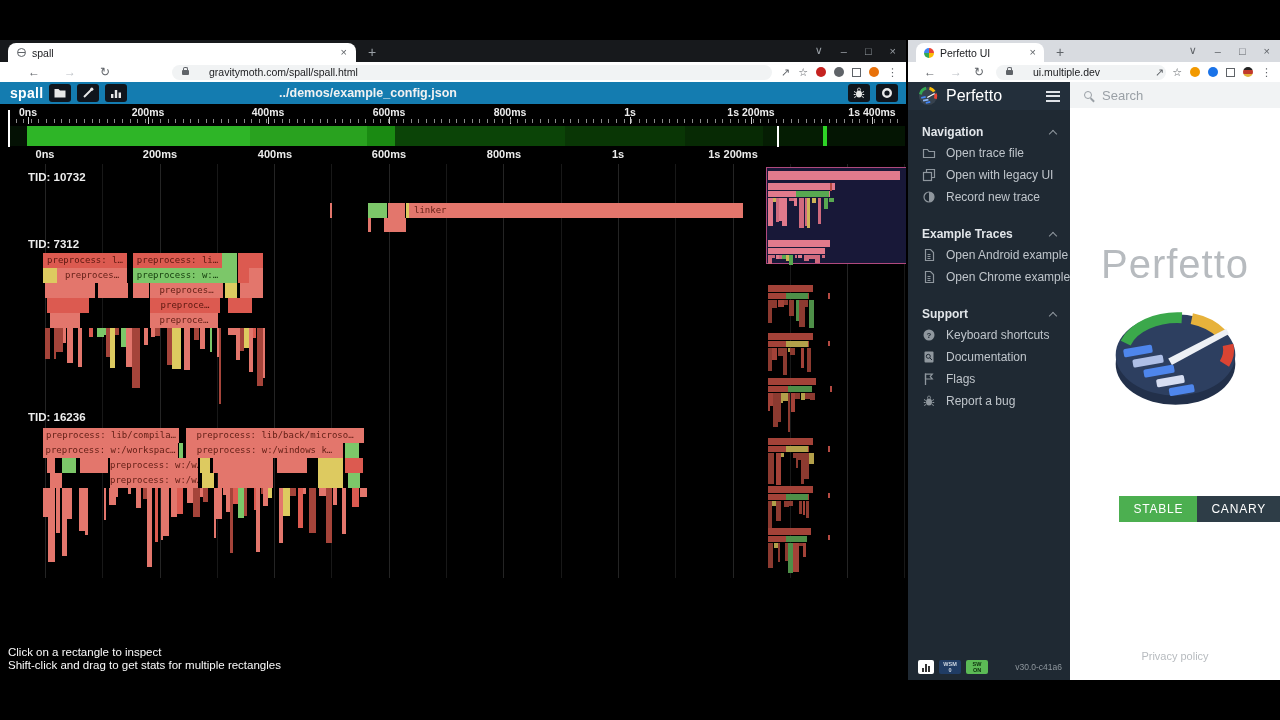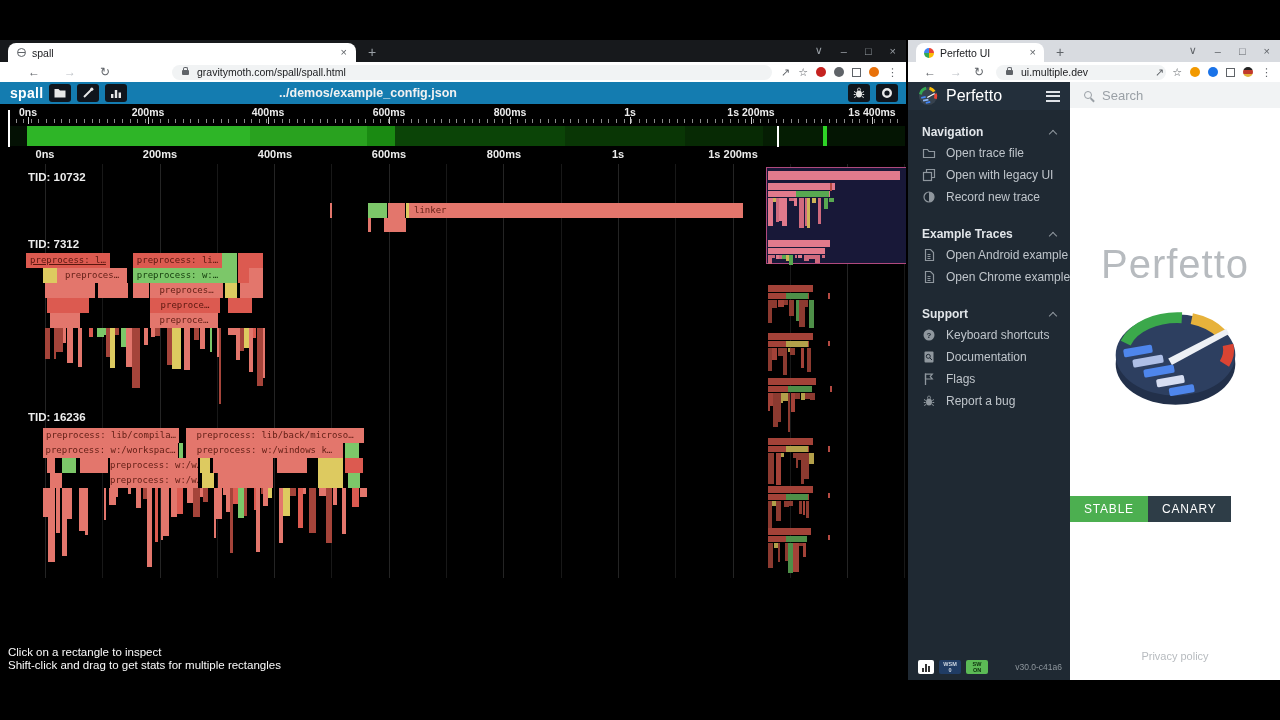--- a/index.html
+++ b/index.html
@@ -11,21 +11,21 @@
 .tabs-dark{position:absolute;left:0;top:0;right:0;height:22px;background:#17191c}
 .tab-l{position:absolute;left:8px;top:3px;width:348px;height:19px;background:#fff;border-radius:8px 8px 0 0;display:flex;align-items:center;padding:0 9px;gap:6px}
 .globe{width:9px;height:9px;border:1px solid #5f6368;border-radius:50%;position:relative;flex:none}
 .globe::after{content:"";position:absolute;left:0;top:3px;width:7px;height:1px;background:#5f6368}
 .tab-title{font-size:10.5px;color:#202124;flex:1;overflow:hidden;white-space:nowrap}
 .tab-x{color:#5f6368;font-size:11px;line-height:1}
 .newtab{position:absolute;color:#9aa0a6;font-size:14px;top:4px}
 .winctl{position:absolute;right:10px;top:4px;display:flex;gap:18px;font-size:11px;align-items:center}
 .browser-bar{position:absolute;left:0;top:22px;right:0;height:20px;background:#fff}
 .navg{color:#5f6368;font-size:12px;position:absolute;top:3px}
-.pill{position:absolute;top:2.5px;height:15px;background:#f1f3f4;border-radius:8px;display:flex;align-items:center;padding:0 10px;gap:8px}
+.pill{position:absolute;top:2.5px;height:15px;background:#f1f3f4;border-radius:8px;display:flex;align-items:center;padding:0 10px;gap:20px}
 .lock{width:7px;height:5px;background:#5f6368;border-radius:1px;position:relative;flex:none}
 .lock::before{content:"";position:absolute;left:1px;top:-3px;width:3px;height:3px;border:1px solid #5f6368;border-bottom:none;border-radius:2px 2px 0 0}
 .url{font-size:10.5px;color:#202124;white-space:nowrap}
 .xicons{position:absolute;right:8px;top:0;height:20px;display:flex;align-items:center;gap:8px}
 .xg{font-size:11px;line-height:1}
 .xd{width:10px;height:10px;border-radius:50%;display:inline-block}
 .xs{width:9px;height:9px;border:1.5px solid #5f6368;display:inline-block}
 
 .spallbar{position:absolute;left:0;top:42px;right:0;height:22px;background:#147cb0;display:flex;align-items:center}
 .spall-title{color:#fff;font-size:14px;font-weight:700;margin-left:10px;letter-spacing:.3px}
@@ -69,21 +69,21 @@
 .badge2{display:flex;flex-direction:column;align-items:center;justify-content:center;font-size:5.5px;font-weight:700;line-height:1.15;border-radius:2px;width:22px;height:14px}
 .version{margin-left:auto;color:#8f979e;font-size:8.5px}
 .main-r{position:absolute;left:162px;top:42px;right:0;bottom:0;background:#fff}
 .searchbar{height:26px;background:#f1f3f4;display:flex;align-items:center;padding:0 14px;gap:10px}
 .mag{width:8px;height:8px;border:1.5px solid #9aa0a6;border-radius:50%;position:relative;flex:none}
 .mag::after{content:"";position:absolute;width:5px;height:1.5px;background:#9aa0a6;transform:rotate(45deg);right:-4px;bottom:-2px}
 .search-ph{color:#9aa0a6;font-size:13px}
 .wordmark{position:absolute;top:160px;width:100%;text-align:center;font-size:40px;font-weight:200;color:#b7bbbf;letter-spacing:1px}
 .logoWrap{position:absolute;top:212px;width:100%;display:flex;justify-content:center}
 .advent{position:absolute;top:368px;width:100%;text-align:center;color:#9aa0a6;font-size:12.5px;line-height:15px}
-.btnrow{position:absolute;top:414px;width:100%;display:flex;justify-content:flex-start}
+.btnrow{position:absolute;top:414px;width:100%;display:flex;justify-content:flex-end}
 .btn{font-size:12px;letter-spacing:.8px;color:#fff;padding:6px 14px;font-weight:500;cursor:pointer}
 .btn.stable{background:#4caf50}
 .btn.canary{background:#2e3d47}
 .privacy{position:absolute;top:568px;width:100%;text-align:center;color:#b7bbbf;font-size:11px}
 </style>
 </head>
 <body>
 
 <div id="stage">
 
@@ -201,21 +201,21 @@
         <div class="tid" style="left: 28px; top: 67px;">TID: 10732</div>
         <div class="tid" style="left: 28px; top: 134px;">TID: 7312</div>
         <div class="tid" style="left: 28px; top: 307px;">TID: 16236</div>
         <div class="bar" style="left: 330px; top: 99px; width: 2px; height: 15px; background: rgb(227, 118, 108);"></div>
         <div class="bar" style="left: 368px; top: 99px; width: 19px; height: 15px; background: rgb(124, 199, 105);"></div>
         <div class="bar" style="left: 388px; top: 99px; width: 17px; height: 15px; background: rgb(227, 118, 108);"></div>
         <div class="bar" style="left: 406px; top: 99px; width: 3px; height: 15px; background: rgb(221, 202, 96);"></div>
         <div class="bar left" style="left: 409px; top: 99px; width: 334px; height: 15px; background: rgb(227, 118, 108); color: rgb(97, 30, 21);">linker</div>
         <div class="bar" style="left: 368px; top: 114px; width: 3px; height: 14px; background: rgb(227, 118, 108);"></div>
         <div class="bar" style="left: 384px; top: 114px; width: 22px; height: 14px; background: rgb(227, 118, 108);"></div>
-        <div class="bar" style="left: 26px; top: 149px; width: 84px; height: 15px; background: rgb(220, 90, 80); color: rgb(90, 23, 15); text-decoration: underline;">preprocess: l…</div>
+        <div class="bar" style="left: 43px; top: 149px; width: 84px; height: 15px; background: rgb(220, 90, 80); color: rgb(90, 23, 15);">preprocess: l…</div>
         <div class="bar" style="left: 133px; top: 149px; width: 89px; height: 15px; background: rgb(220, 90, 80); color: rgb(90, 23, 15);">preprocess: li…</div>
         <div class="bar" style="left: 222px; top: 149px; width: 15px; height: 30px; background: rgb(124, 199, 105);"></div>
         <div class="bar" style="left: 238px; top: 149px; width: 25px; height: 15px; background: rgb(220, 90, 80);"></div>
         <div class="bar" style="left: 43px; top: 164px; width: 14px; height: 15px; background: rgb(221, 202, 96);"></div>
         <div class="bar" style="left: 57px; top: 164px; width: 70px; height: 15px; background: rgb(227, 118, 108); color: rgb(97, 30, 21);">preproces…</div>
         <div class="bar" style="left: 133px; top: 164px; width: 89px; height: 15px; background: rgb(124, 199, 105); color: rgb(23, 64, 15);">preprocess: w:…</div>
         <div class="bar" style="left: 238px; top: 164px; width: 11px; height: 15px; background: rgb(220, 90, 80);"></div>
         <div class="bar" style="left: 249px; top: 164px; width: 14px; height: 15px; background: rgb(227, 118, 108);"></div>
         <div class="bar" style="left: 45px; top: 179px; width: 50px; height: 15px; background: rgb(227, 118, 108);"></div>
         <div class="bar" style="left: 98px; top: 179px; width: 30px; height: 15px; background: rgb(227, 118, 108);"></div>

